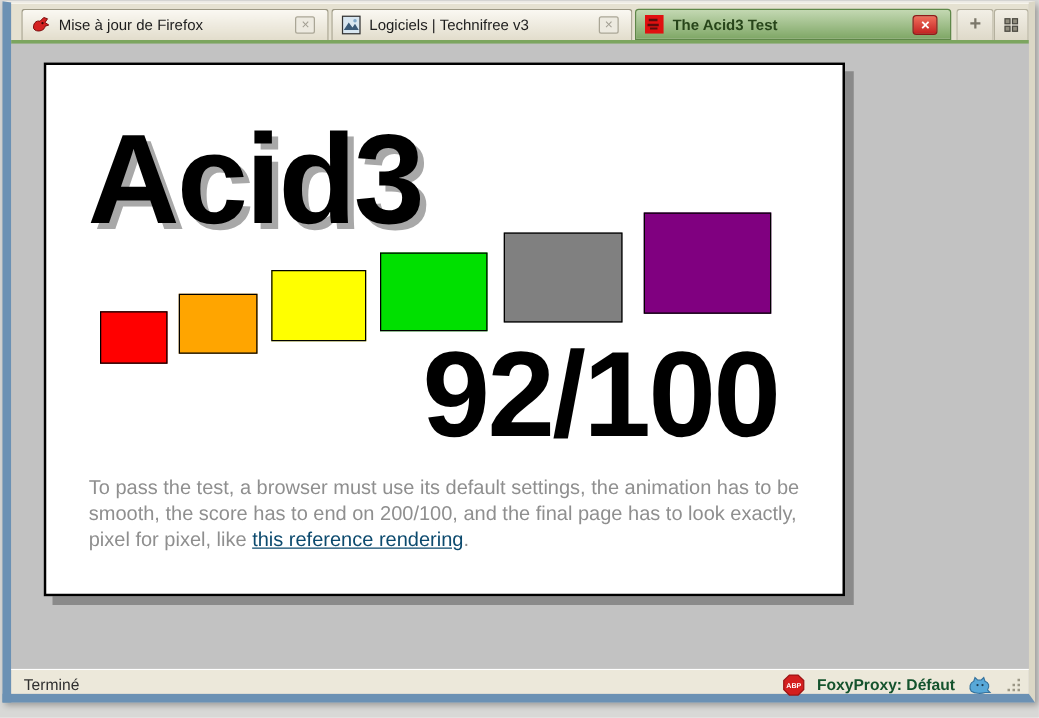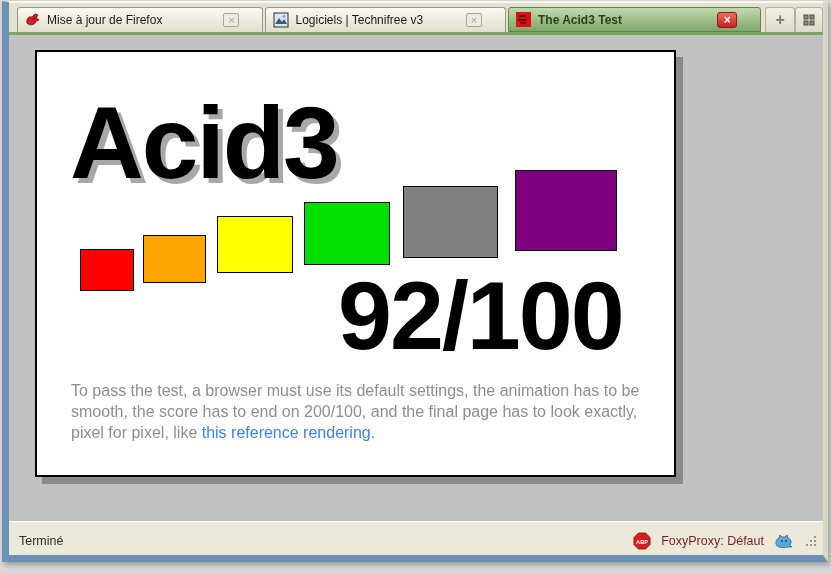--- a/index.html
+++ b/index.html
@@ -16,21 +16,21 @@
     display:flex; flex-direction:column; background:#c2c2c2;
   }
 
   
   .tabstrip {
     height:30px; background:#e5e1d1; display:flex; align-items:flex-end;
     padding-left:8px; border-top:1px solid #fbfaf5;
   }
   .tab {
     height:25px; display:flex; align-items:center; gap:6px;
-    padding:0 23px 0 7px; margin-right:2px;
+    padding:0 10px 0 7px; margin-right:2px;
     border:1px solid #9c9884; border-bottom:none; border-radius:3px 3px 0 0;
     background:linear-gradient(#faf8f2, #e2ddcc);
     font-size:12px; color:#1d1d1d; cursor:pointer;
   }
   .tab .label { flex:1; white-space:nowrap; overflow:hidden; }
   .tab-1 { width:248px; }
   .tab-2 { width:242px; }
   .tab-active {
     width:255px; font-weight:bold; color:#27451a;
     border:1px solid #5e8748;
@@ -73,31 +73,31 @@
   .acid-score {
     position:absolute; left:301px; top:215px;
     font-size:97px; font-weight:bold; color:#000; line-height:1; letter-spacing:-2px;
   }
   .acid-para {
     position:absolute; left:34px; top:328px; width:580px;
     font-size:16px; line-height:21px; color:#8f8f8f;
   }
   .acid-para .pline { display:block; }
   .acid-para .inline { display:inline; }
-  .ref-link { color:#3b82f6; cursor:pointer; }
+  .ref-link { color:#0c4a6e; text-decoration:underline; cursor:pointer; }
 
   
   .statusbar {
-    height:34px; background:#ece8da; border-top:1px solid #ffffff;
+    height:20px; background:#ece8da; border-top:1px solid #ffffff;
     display:flex; align-items:center; padding:4px 6px 0 10px;
     font-size:12.5px; color:#2f2f2f;
   }
   .status-left { flex:1; }
   .status-right { display:flex; align-items:center; gap:10px; }
-  .foxyproxy-label { color:#7f1d1d; }
+  .foxyproxy-label { color:#14532d;font-weight:bold; }
   .icon { display:inline-flex; align-items:center; justify-content:center; }
 </style>
 </head>
 <body>
 
 <div class="screen">
   <div class="window">
 
     <div class="tabstrip">
 

